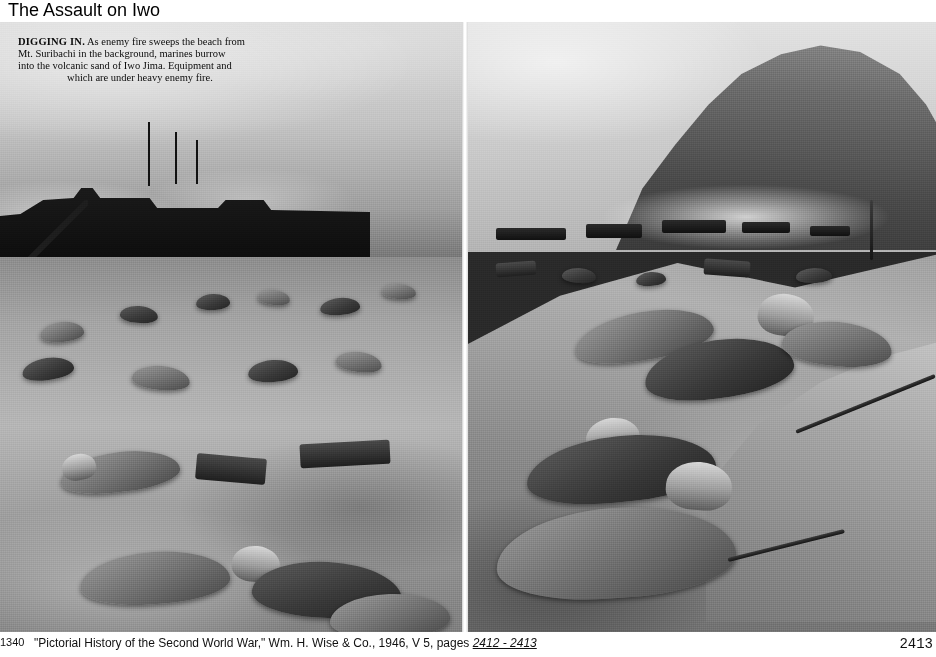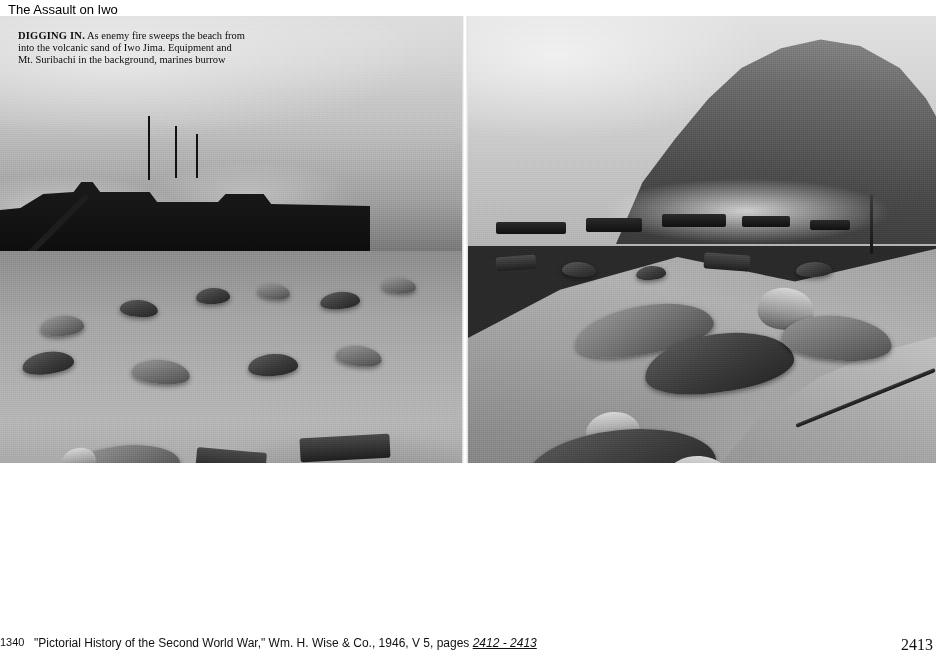--- a/index.html
+++ b/index.html
@@ -18,34 +18,34 @@
     width: 936px;
     height: 657px;
     background: #ffffff;
   }
 
   
   #page-title {
     position: absolute;
     left: 8px;
     top: 1px;
-    font-size: 13px;
+    font-size: 18px;
     line-height: 18px;
     color: #000000;
     font-family: "Liberation Sans", sans-serif;
     white-space: nowrap;
   }
 
   
   #spread {
     position: absolute;
     left: 0px;
-    top: 16px;
+    top: 22px;
     width: 936px;
-    height: 447px;
+    height: 610px;
     background: #2a2a2a;
     overflow: hidden;
   }
   .page-half {
     position: absolute;
     top: 0;
     height: 610px;
     overflow: hidden;
   }
   #left-page  { left: 0px;   width: 464px; }
@@ -194,22 +194,22 @@
     width:936px; height:23px;
     background:#ffffff;
   }
   #folio-left {
     position:absolute; left:0px; top:2px;
     font-size:11px; color:#111;
     font-family:"Liberation Sans", sans-serif;
   }
   #folio-right {
     position:absolute; right:3px; top:2px;
-    font-size:16px; color:#111;
-    font-family:Liberation Serif, serif;
+    font-size:14px; color:#111;
+    font-family:Liberation Mono, monospace;
   }
   #source-line {
     position:absolute; left:34px; top:2px;
     font-size:12px; color:#111;
     font-family:"Liberation Sans", sans-serif;
     white-space:nowrap;
   }
   #page-range {
     text-decoration: underline;
     font-style: italic;
@@ -258,22 +258,23 @@
       <div class="figure" style="left:252px; top:540px; width:150px; height:56px; transform:rotate(3deg);"></div>
       <div class="figure light" style="left:330px; top:572px; width:120px; height:44px; transform:rotate(-2deg);"></div>
 
       <div class="grain"></div>
 
       <div id="caption">
         <p>
           <span class="lead">DIGGING IN.</span>
           <span>As enemy fire sweeps the beach from</span>
         </p>
+        <p>Mt. Suribachi in the background, marines burrow</p>
         <p>into the volcanic sand of Iwo Jima. Equipment and</p>
-        <p>Mt. Suribachi in the background, marines burrow</p>
+        <p class="last">which are under heavy enemy fire.</p>
       </div>
     </div>
 
     <div id="gutter"></div>
 
     <div id="right-page" class="page-half">
       <div class="sky-right"></div>
       <div class="suribachi"></div>
       <div class="haze"></div>
 

